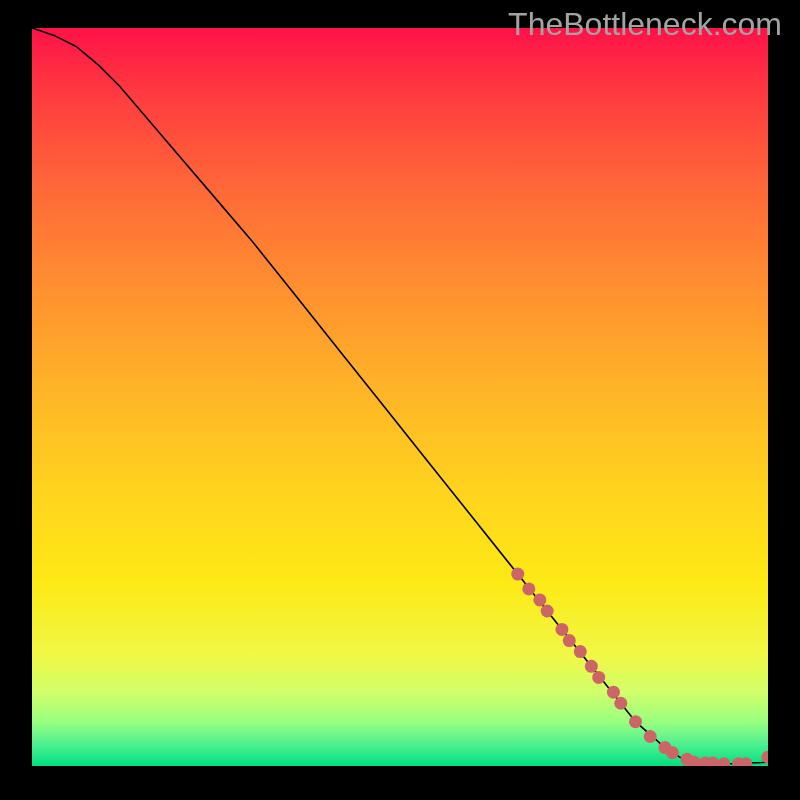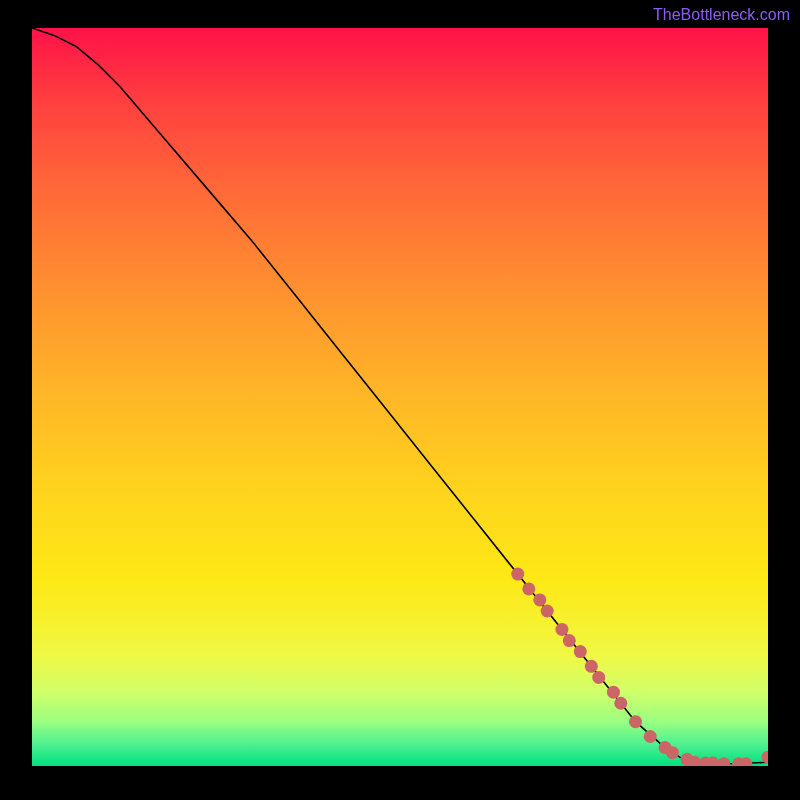--- a/index.html
+++ b/index.html
@@ -8,23 +8,23 @@
     background: #000;
     width: 800px;
     height: 800px;
     overflow: hidden;
     position: relative;
     font-family: Arial, sans-serif;
   }
   .attribution {
     position: absolute;
     top: 6px;
-    right: 10px;
-    color: #8b5cf6;
-    font-size: 16px;
+    right: 18px;
+    color: #a3a3a3;
+    font-size: 32px;
     font-weight: 500;
     z-index: 10;
   }
   .plot-area {
     position: absolute;
     left: 32px;
     top: 28px;
     width: 736px;
     height: 738px;
     overflow: hidden;

